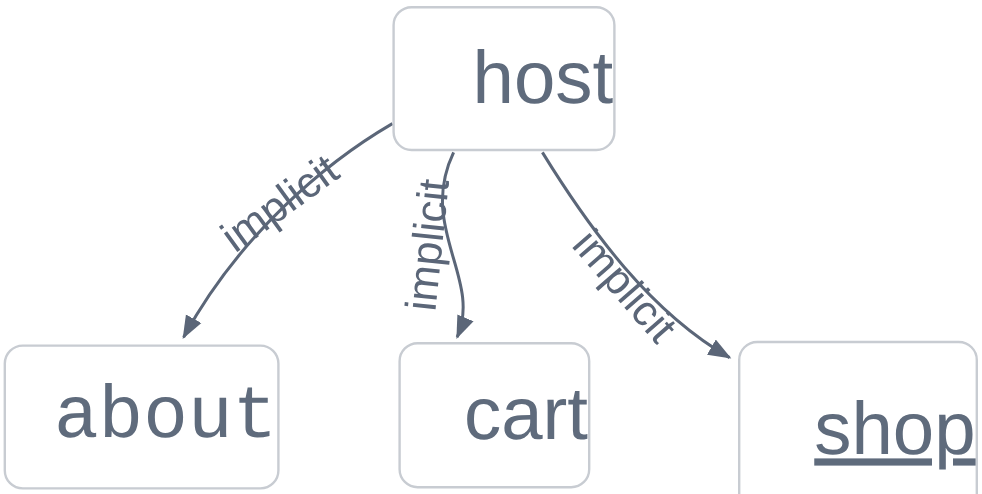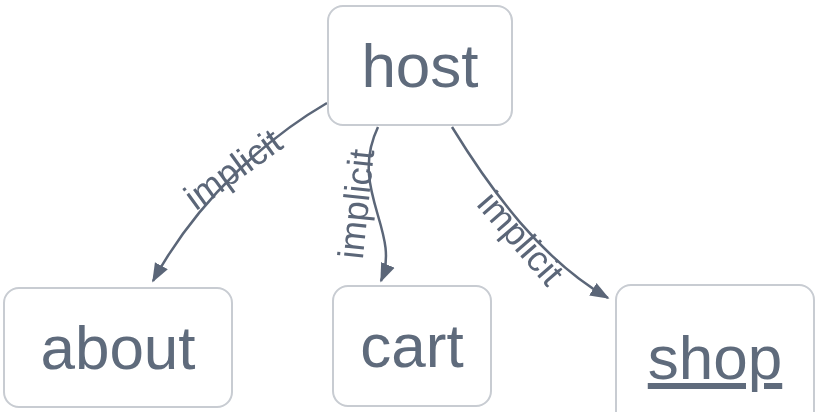--- a/index.html
+++ b/index.html
@@ -32,27 +32,27 @@
     dominant-baseline:central;
   }
   .node{
     position:absolute;
     box-sizing:border-box;
     background:#ffffff;
     border:2.5px solid var(--node-border);
     border-radius:16px;
     display:flex;
     align-items:center;
-    justify-content:center;
+    justify-content:flex-end;
     color:var(--node-text);
     font-size:62px;
     line-height:1;
   }
   .node-host {left:327px; top:5px;   width:186px; height:121px;}
-  .node-about{left:3px;   top:287px; width:230px; height:121px;}
+  .node-about{left:3px;   top:287px; width:230px; height:121px;font-family:Liberation Mono, monospace;}
   .node-cart {left:332px; top:285px; width:160px; height:122px;}
   .node-shop {left:615px; top:284px; width:200px; height:147px;text-decoration:underline;}
 </style>
 </head>
 <body>
 
 <div class="canvas">
 
   <svg class="edges" viewBox="0 0 818 412" xmlns="http://www.w3.org/2000/svg">
     <defs>

